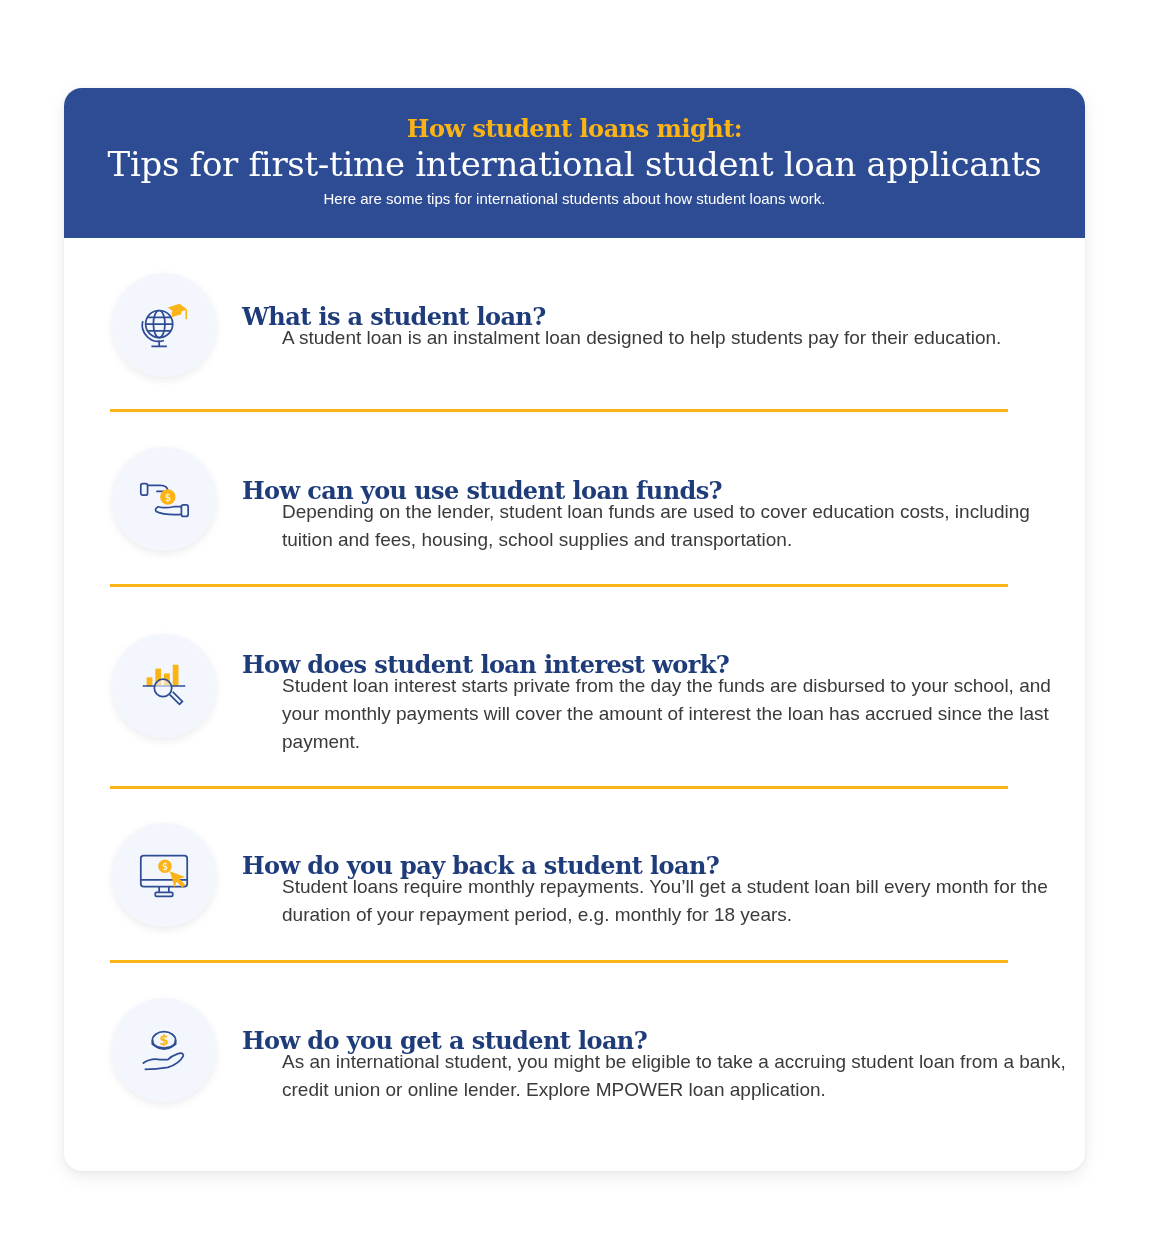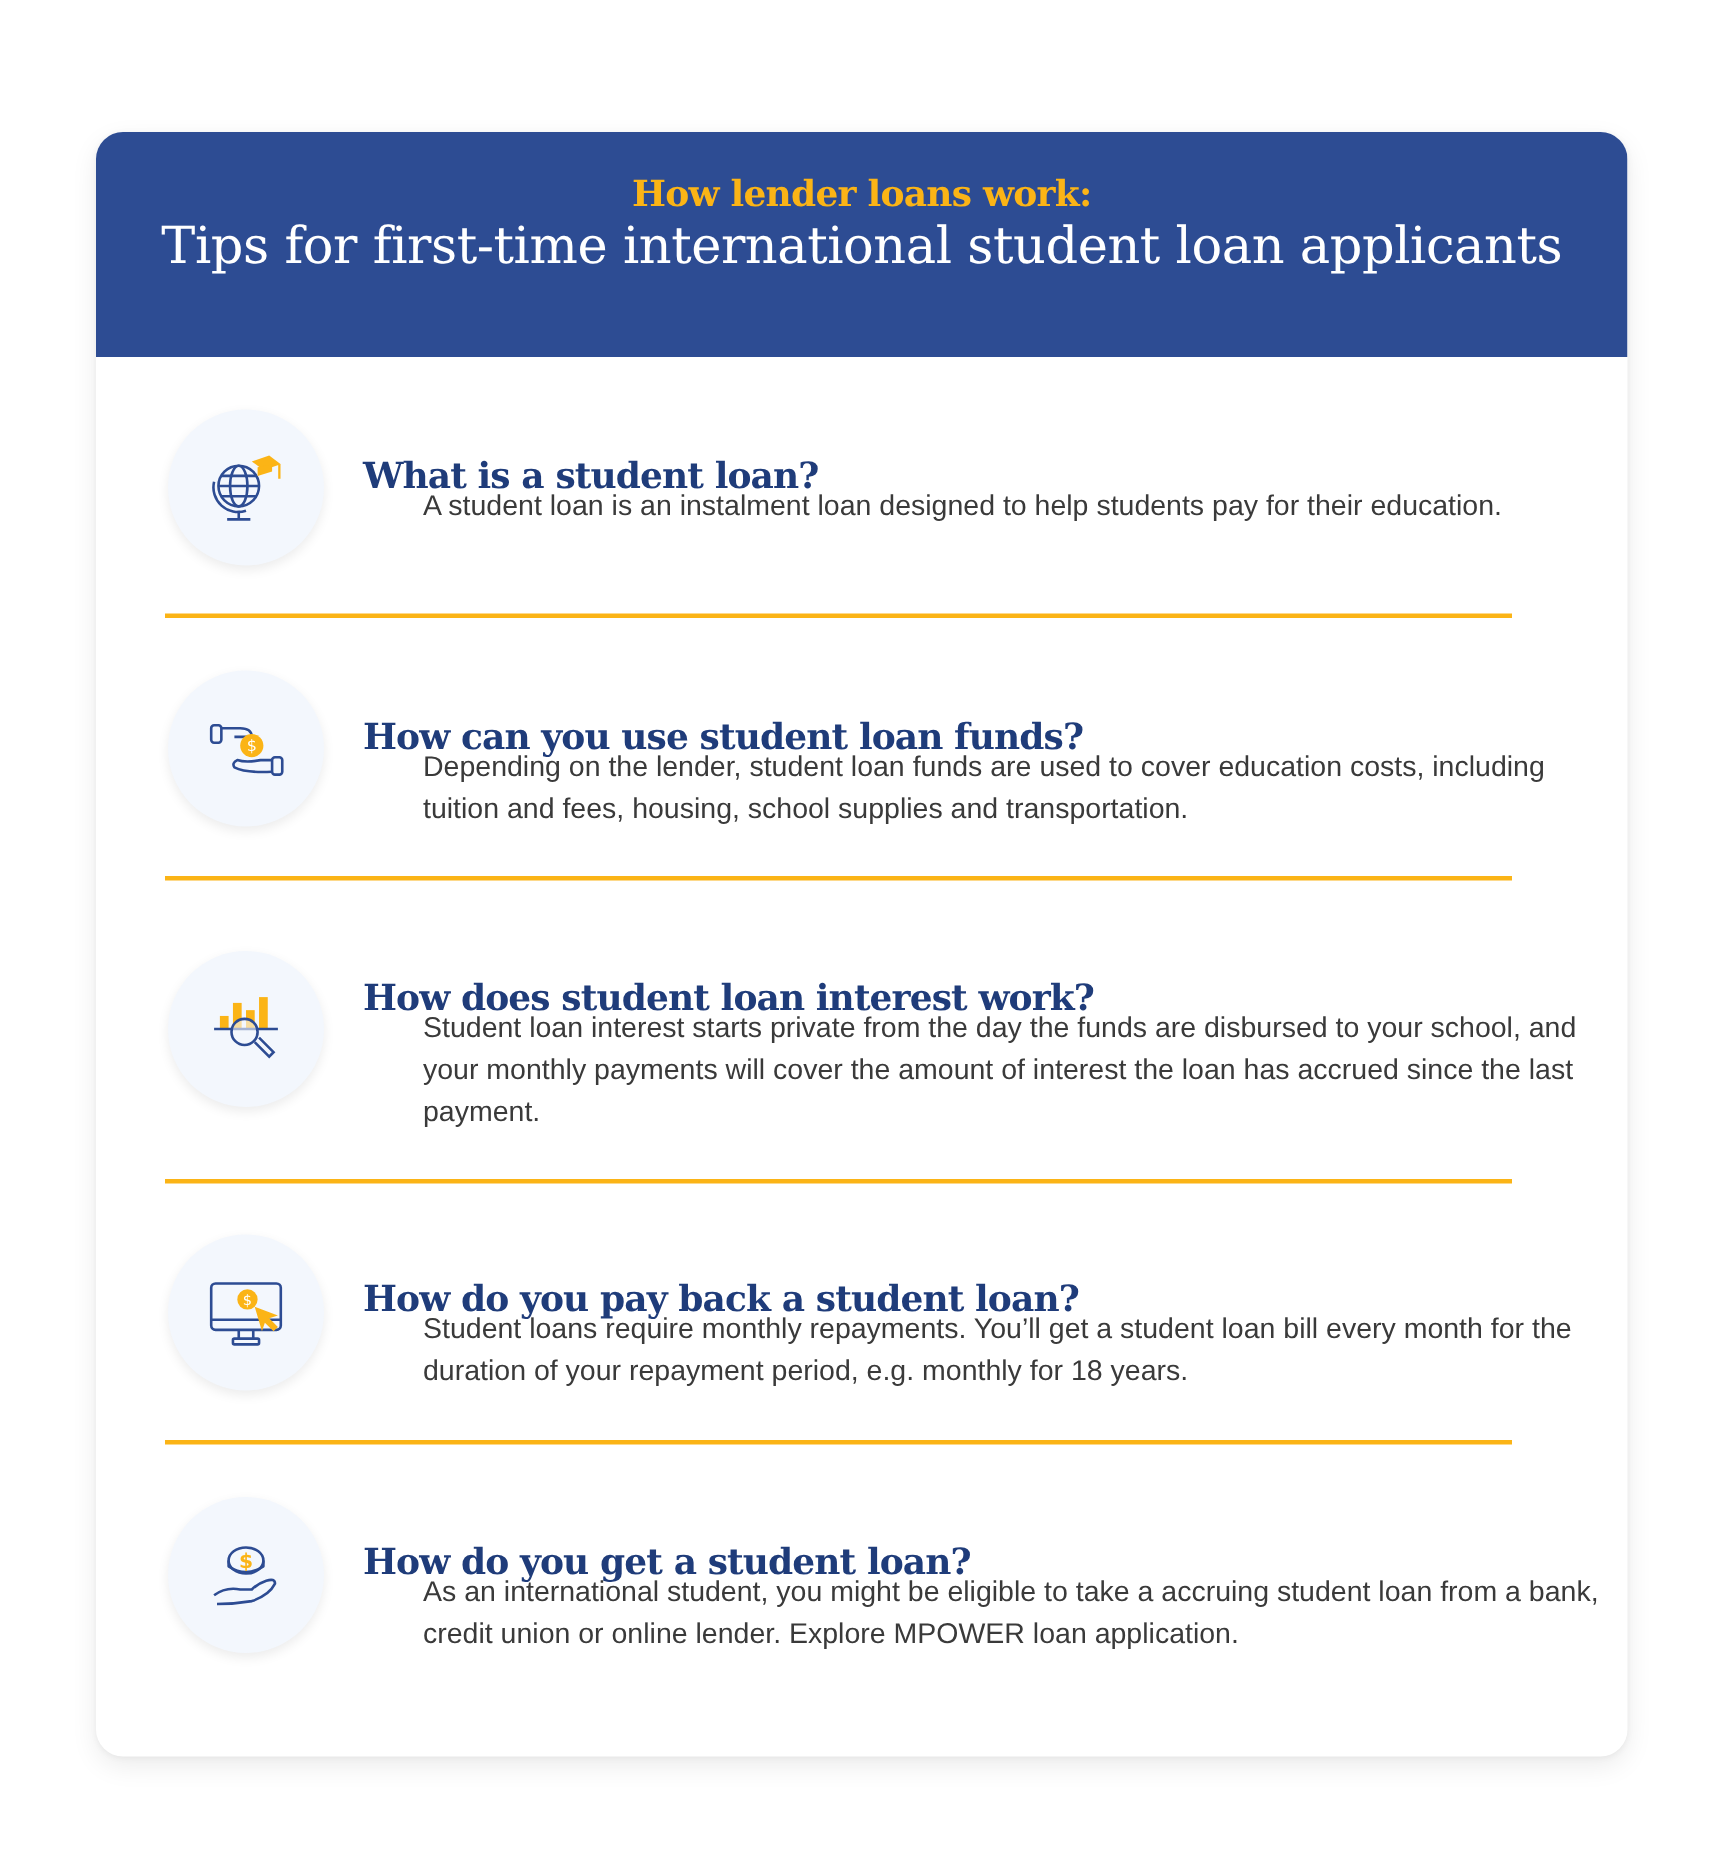--- a/index.html
+++ b/index.html
@@ -46,22 +46,23 @@
   }
   .divider {
     position: absolute; left: 46px; width: 898px; height: 3px; background: #fbb416;
   }
 </style>
 </head>
 <body>
 
 <div class="card">
   <div class="header">
-    <div class="hdr-title">How lender loans work:</div>
+    <div class="hdr-title">How student loans might:</div>
     <div class="hdr-sub">Tips for first-time international student loan applicants</div>
+    <div class="hdr-desc">Here are some tips for international students about how student loans work.</div>
   </div>
 
   <div class="item" style="top:0;">
     <div class="icon-circle" style="top:185px;">
       <svg viewBox="0 0 60 60">
         <g fill="none" stroke="#2d4c93" stroke-width="1.8">
           <circle cx="25" cy="29" r="14"></circle>
           <ellipse cx="25" cy="29" rx="6" ry="14"></ellipse>
           <path d="M11 29 H39 M13 22 H37 M13 36 H37"></path>
           <path d="M8 26 A17 17 0 0 0 30 46"></path>

